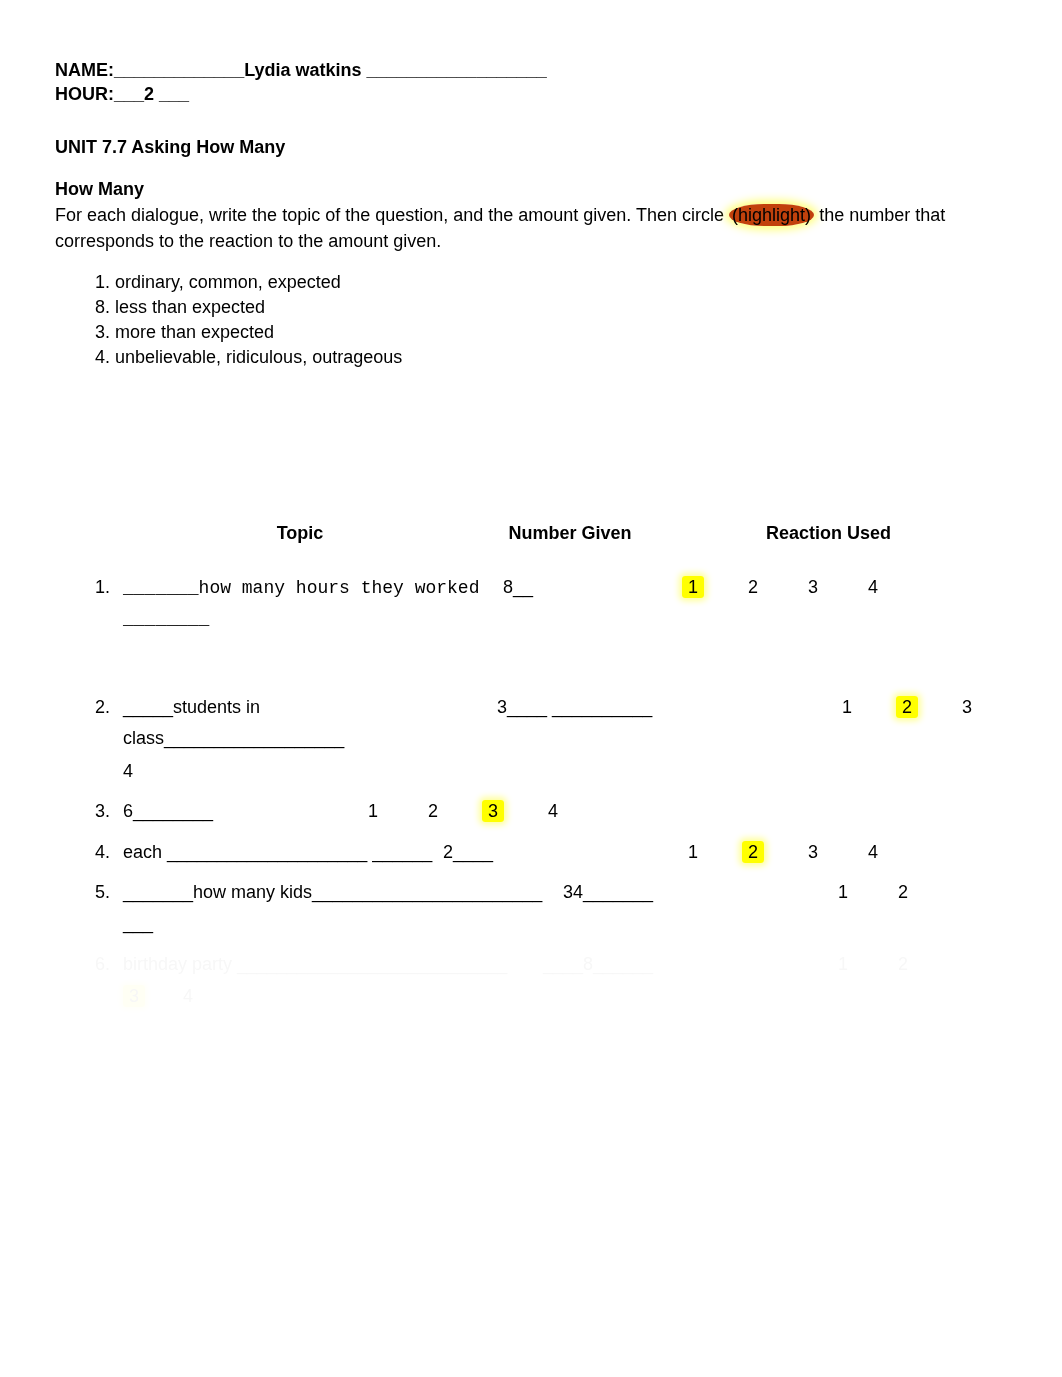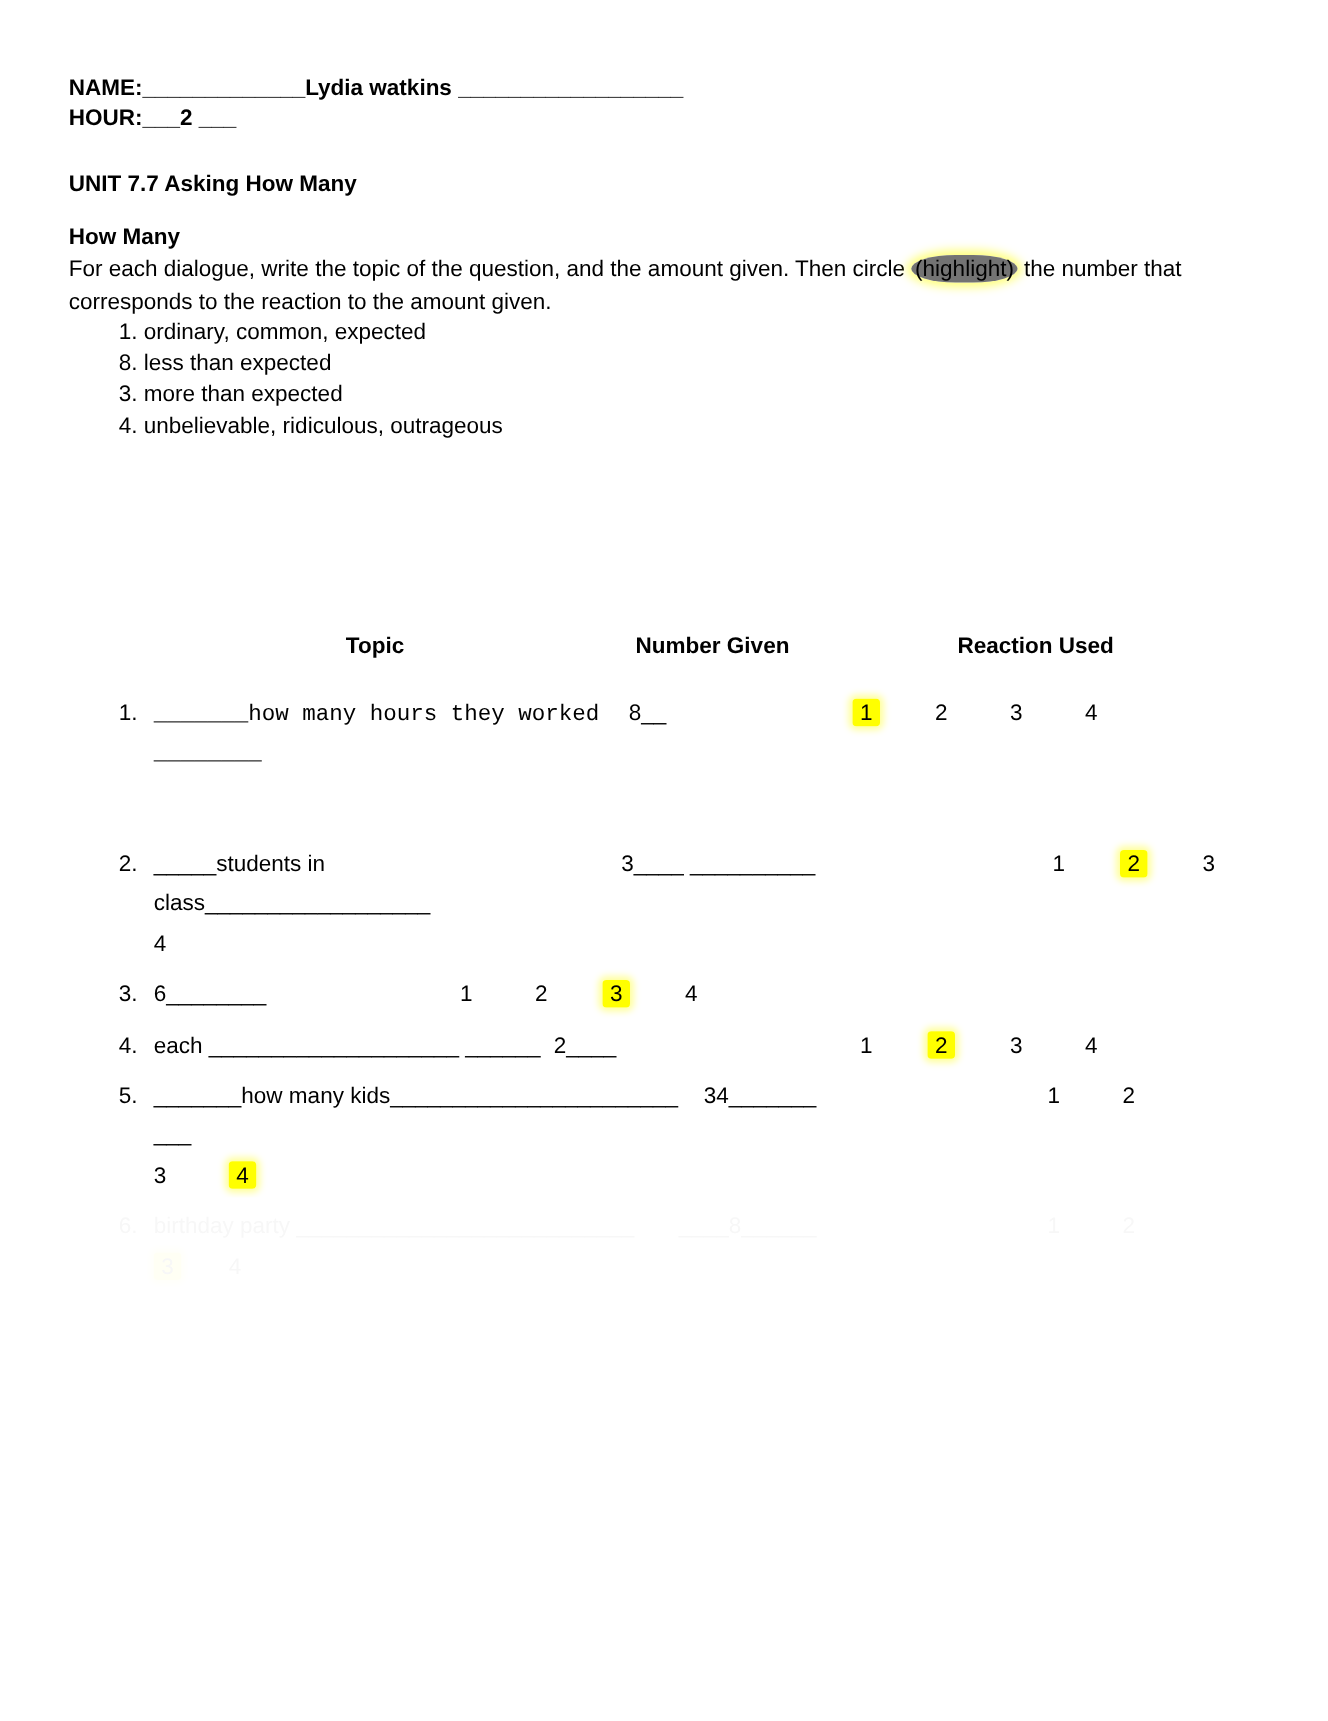--- a/index.html
+++ b/index.html
@@ -23,24 +23,24 @@
     .unit-title {
       font-weight: bold;
       margin-top: 32px;
       margin-bottom: 18px;
     }
     .section-title {
       font-weight: bold;
     }
     .instructions {
       line-height: 1.45;
-      margin-bottom: 1px;
+      margin-bottom: 18px;
     }
     .highlight {
-      background-color: #737373;
+      background-color: #c2410c;
       border-radius: 50% / 60%;
       padding: 1px 3px;
       box-shadow: 0 0 8px 4px rgba(255,255,0,0.5);
     }
     .legend {
       margin-left: 40px;
       margin-bottom: 155px;
     }
     .legend-item {
       margin-bottom: 4px;
@@ -218,21 +218,20 @@
       <div class="row-main">
         <span class="row-num">5.</span>
         <span class="row-topic underline-fill" style="width: 440px;">_______how many kids_______________________ ___</span>
         <span class="row-given" style="width: 150px;">34_______</span>
         <span style="width: 100px; display: inline-block;"></span>
         <span class="reaction-nums">
           <span class="react-num">1</span>
           <span class="react-num">2</span>
         </span>
       </div>
-      <div class="row-wrap"><span style="display: inline-block; width: 60px;">3</span><span style="display: inline-block; width: 60px;"><span class="hl">4</span></span></div>
     </div>
     <div class="row faded-row">
       <div class="row-main">
         <span class="row-num">6.</span>
         <span class="row-topic underline-fill" style="width: 420px;">birthday party ___________________________</span>
         <span class="row-given" style="width: 170px;">____8______</span>
         <span style="width: 100px; display: inline-block;"></span>
         <span class="reaction-nums">
           <span class="react-num">1</span>
           <span class="react-num">2</span>

